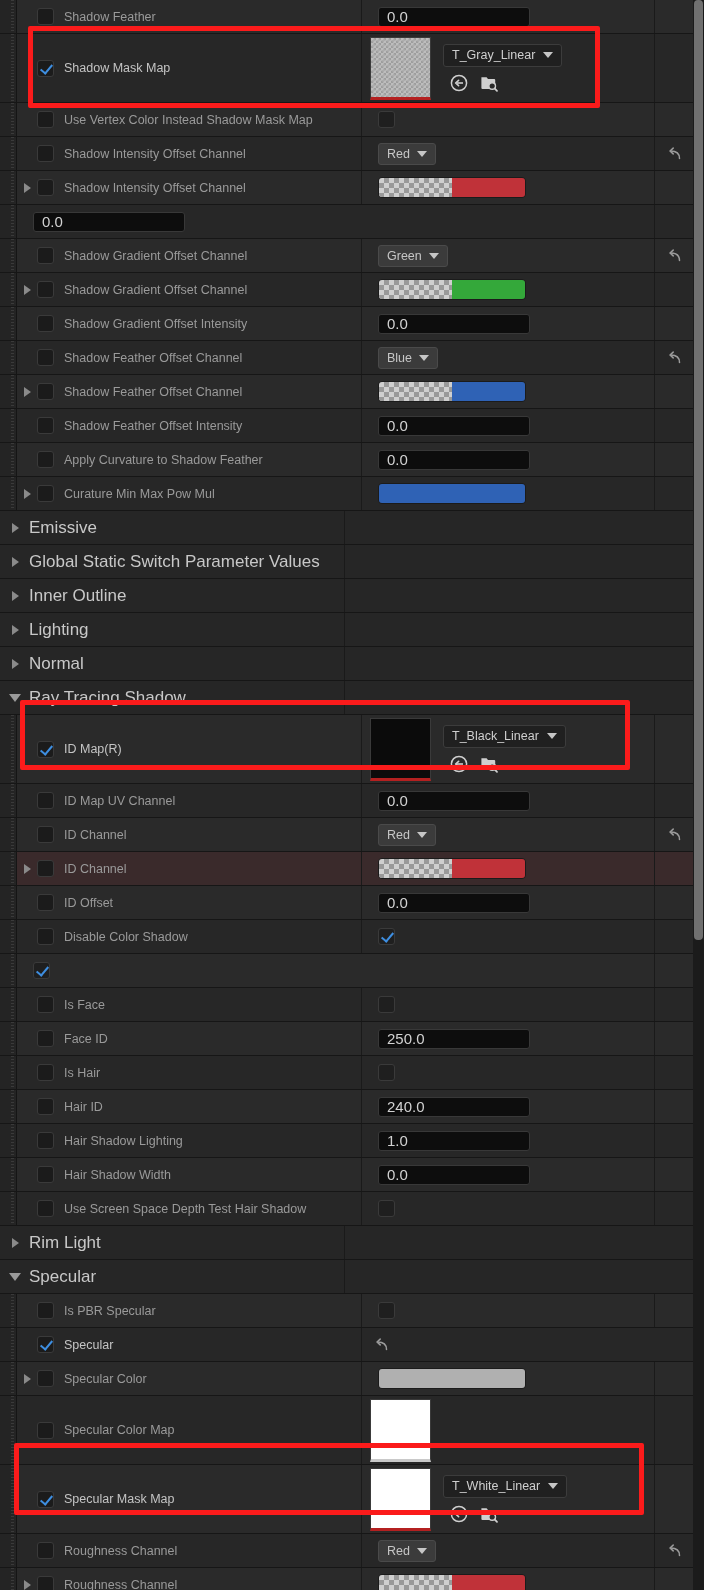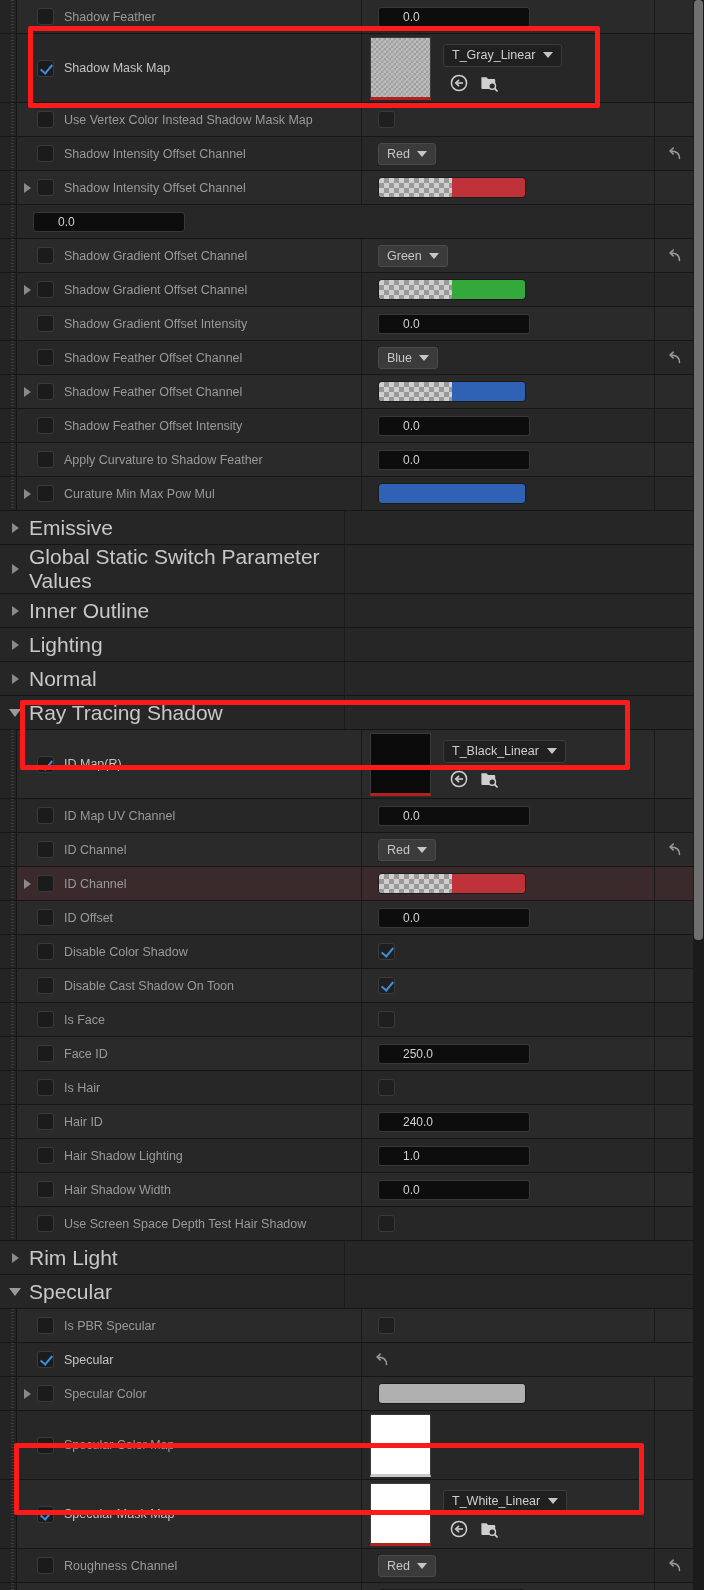--- a/index.html
+++ b/index.html
@@ -94,21 +94,21 @@
   .label { font-size: 12.5px; color: #9a9a9a; white-space: nowrap; }
   .label.bright { color: #c4c4c4; }
 
   
   .cat {
     display: flex; align-items: center;
     width: 693px; min-height: 33px;
     background: #262626;
     border-bottom: 1px solid #161616;
   }
-  .cat .cattitle { font-size: 21px; color: #c8c8c8; padding-left: 4px; }
+  .cat .cattitle { font-size: 17px; color: #c8c8c8; padding-left: 4px; }
   .cat .catvalue { flex: 1 1 auto; }
   .cat .catleft { display: flex; align-items: center; width: 345px; flex: 0 0 345px;
                   border-right: 1px solid #1a1a1a; min-height: 33px; padding-left: 5px; }
   .cat .catexp { width: 20px; flex: 0 0 20px; display: flex; align-items: center; justify-content: center; }
 
   
   .numfield {
     position: relative;
     width: 152px; height: 20px;
     border-radius: 3px;
@@ -116,22 +116,22 @@
     border: 1px solid #383838;
     display: flex; align-items: center;
     overflow: hidden;
   }
   .numfield .fill {
     position: absolute; left: 0; top: 0; bottom: 0;
     background: #3a3a3a;
   }
   .numfield .num {
     position: relative;
-    font-size: 12px; color: #d2d2d2;
-    padding-left: 24px;
+    font-size: 15px; color: #d2d2d2;
+    padding-left: 8px;
   }
 
   .dropdown {
     height: 22px;
     border-radius: 3px;
     background: #3b3b3b;
     border: 1px solid #4a4a4a;
     display: flex; align-items: center;
     padding: 0 8px;
     gap: 7px;
@@ -715,25 +715,20 @@
           <div style="display: flex; align-items: center;">
             <div class="tinybox checked"></div>
           </div>
         </div>
         <div class="resetcell"></div>
       </div>
       <div class="row">
         <div class="gutter">
           <div class="dots"></div>
         </div>
-        <div class="namecell">
-          <div class="expander"></div>
-          <div class="cb"></div>
-          <span class="label">Disable Cast Shadow On Toon</span>
-        </div>
         <div class="valuecell">
           <div style="display: flex; align-items: center;">
             <div class="tinybox checked"></div>
           </div>
         </div>
         <div class="resetcell"></div>
       </div>
       <div class="row alt">
         <div class="gutter">
           <div class="dots"></div>

